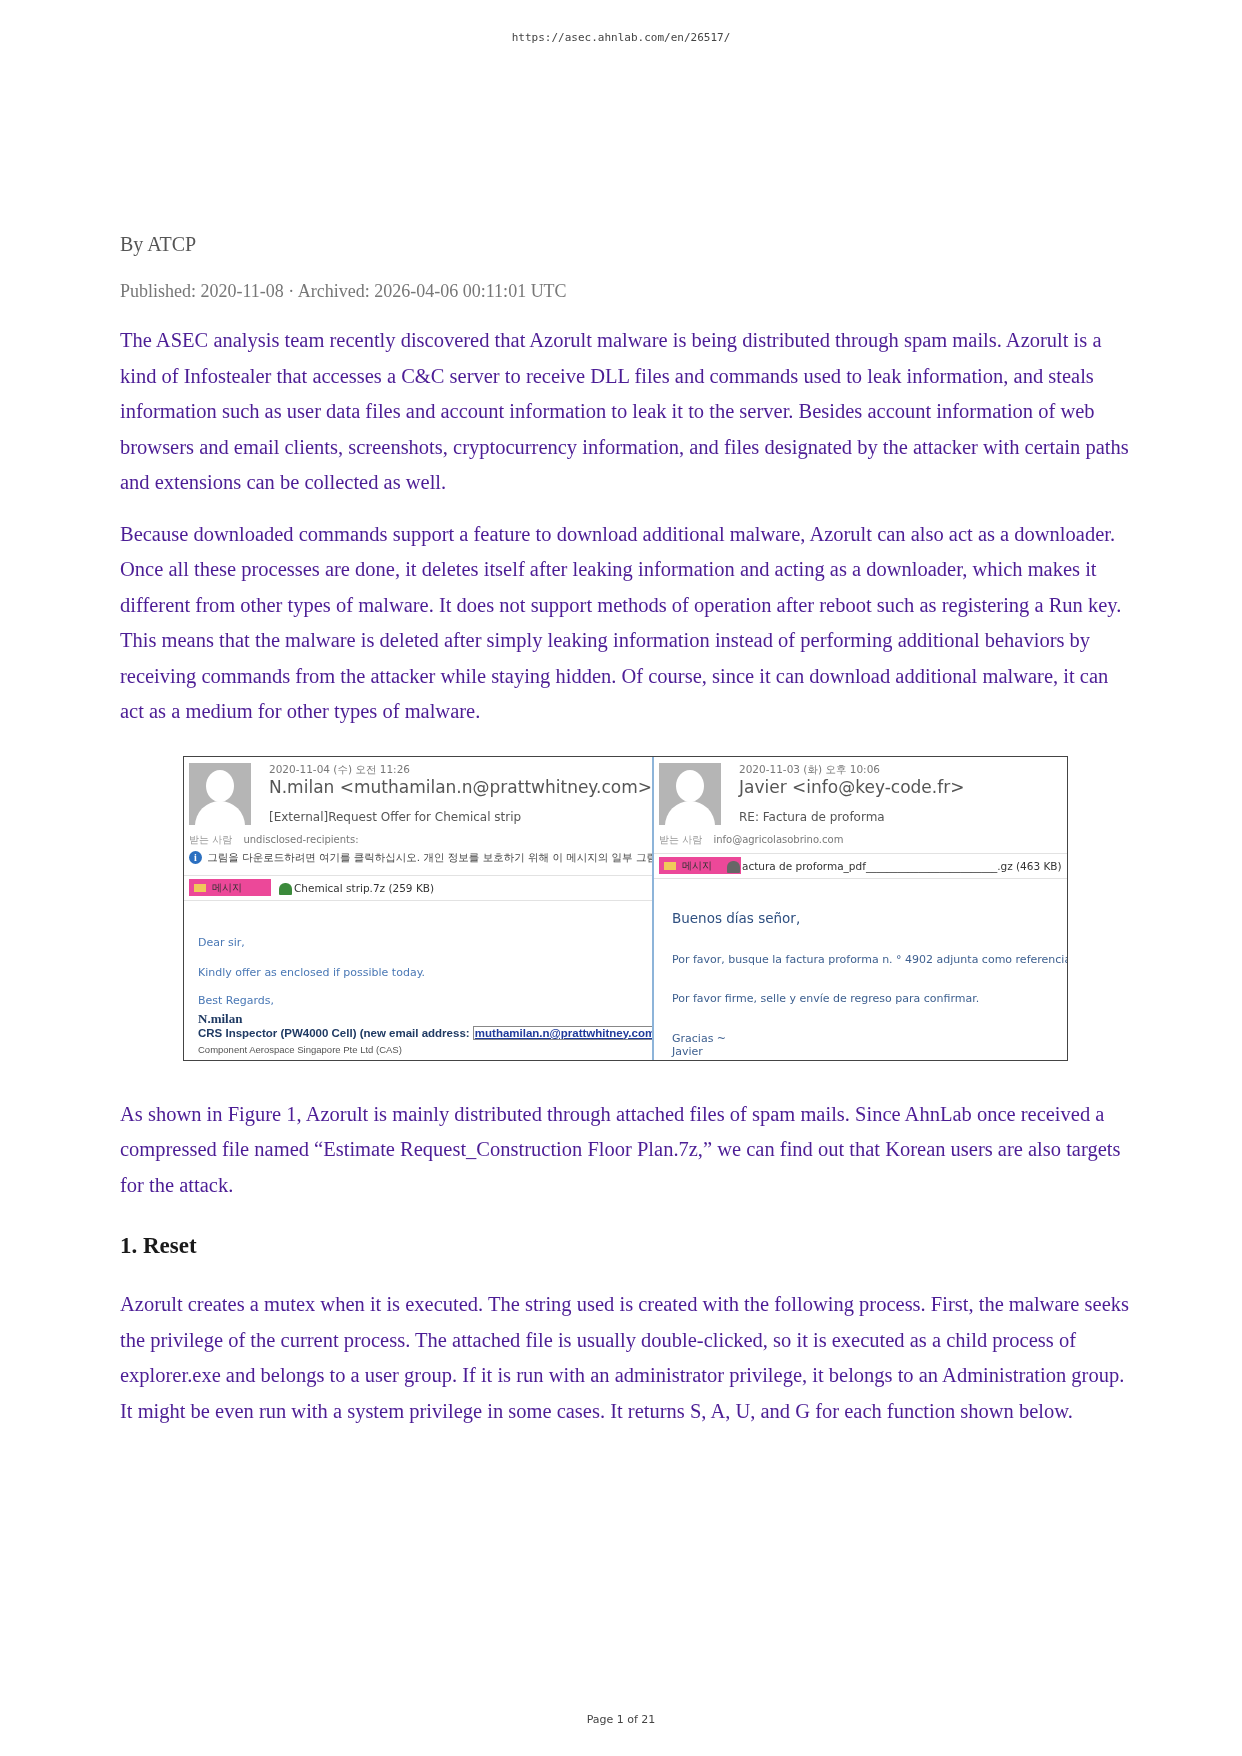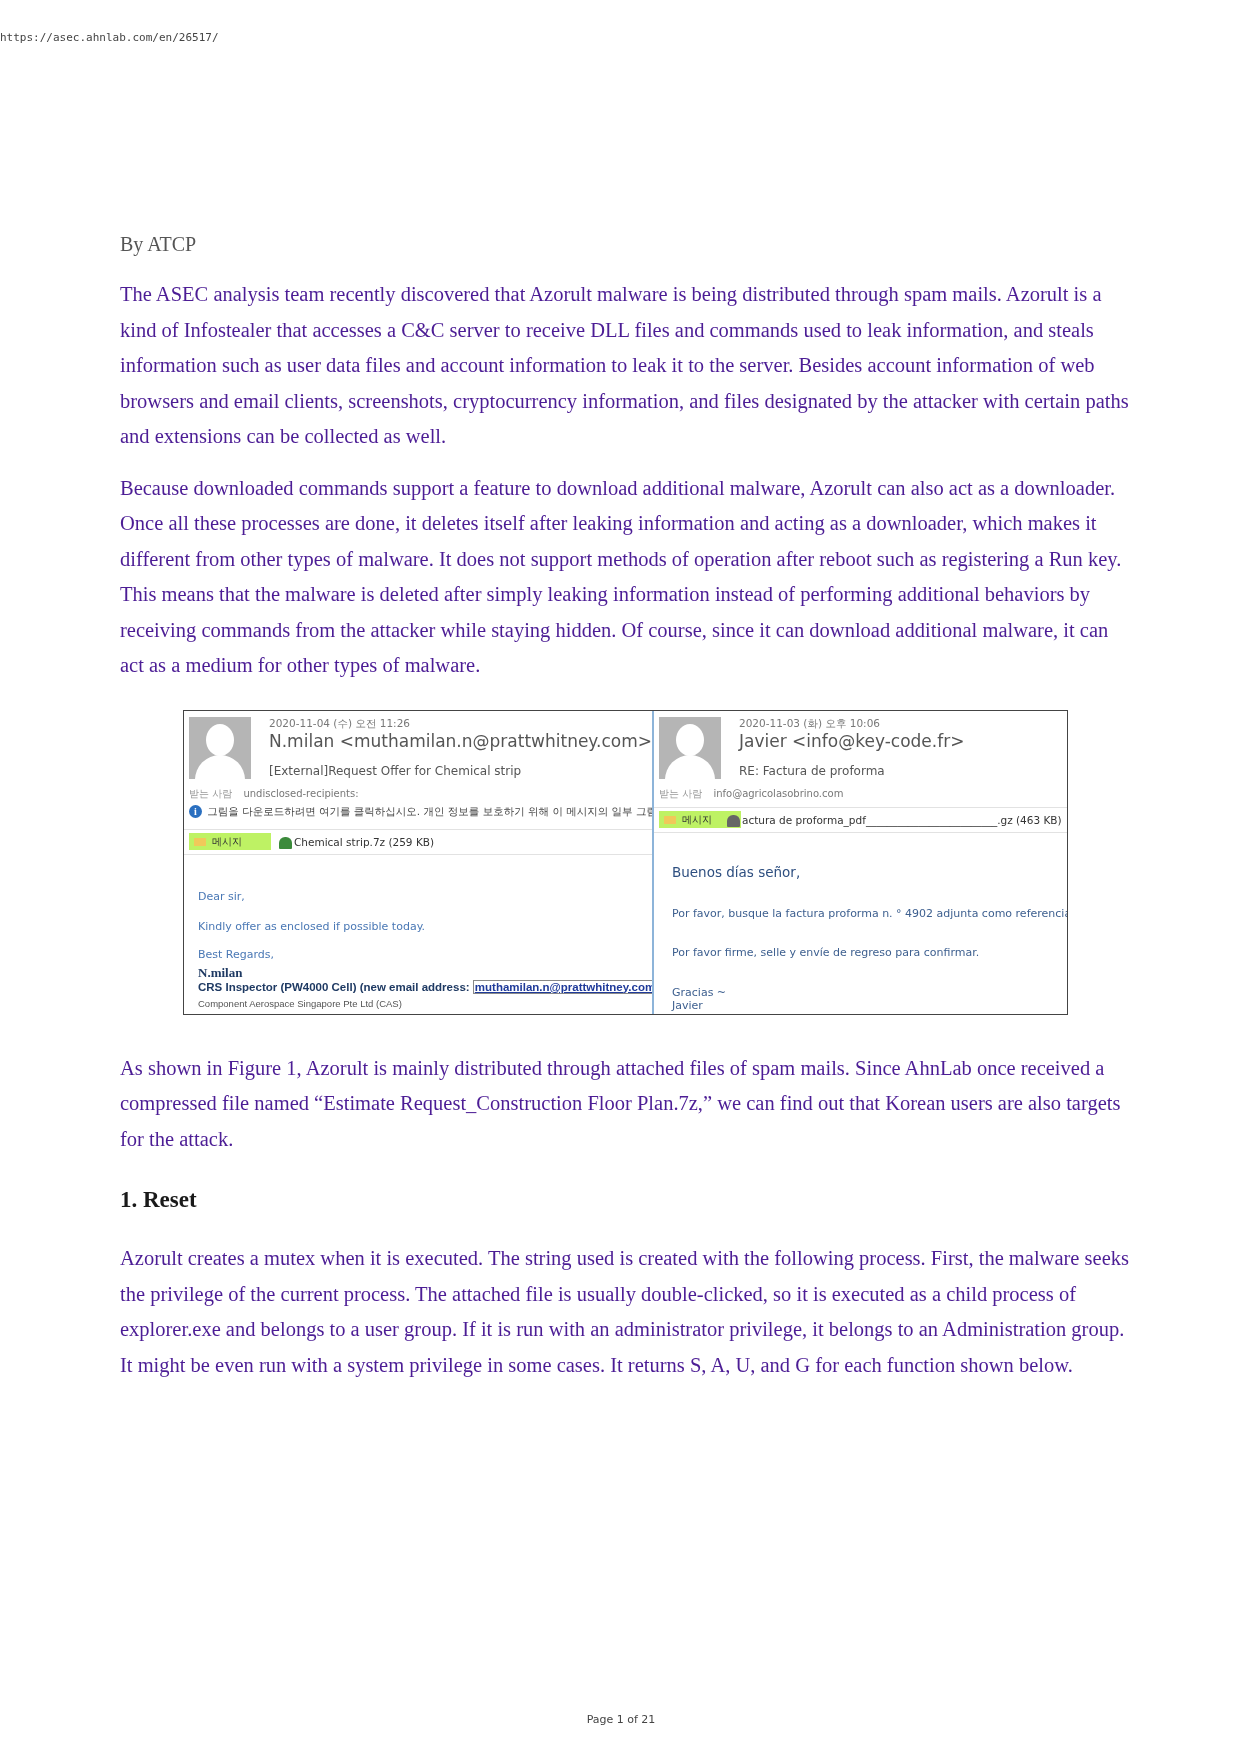--- a/index.html
+++ b/index.html
@@ -1,17 +1,17 @@
 <!DOCTYPE html>
 <html><head>
 <meta charset="utf-8">
 <style>
   html, body { margin: 0; padding: 0; background: #fff; }
   body { width: 1242px; height: 1756px; position: relative; overflow: hidden; font-family: "Liberation Serif", serif; color: #222; }
-  .url { position: absolute; top: 31px; left: 0; width: 1242px; font-family: "DejaVu Sans Mono", monospace; font-size: 11px; color: #444; }
+  .url { position: absolute; top: 31px; left: 0; width: 1242px; text-align: center; font-family: "DejaVu Sans Mono", monospace; font-size: 11px; color: #444; }
   .content { position: absolute; left: 120px; top: 205px; width: 1010px; }
   h1 { font-family: "Liberation Serif", serif; font-weight: bold; font-size: 35px; line-height: 56px; margin: 0; color: #1a1a1a; letter-spacing: -0.2px; }
   .byline { font-size: 20px; color: #555; margin-top: 24px; line-height: 30px; }
   .meta { font-size: 18px; color: #777; margin-top: 18px; line-height: 28px; }
   p { font-size: 20.5px; line-height: 35.5px; margin: 16px 0 0 0; color: #4c1d95; }
   p.first { margin-top: 18px; }
   h2 { font-size: 23px; font-weight: bold; margin: 26px 0 0 0; line-height: 34px; color: #1a1a1a; }
 
   .figure { position: relative; margin: 26px 0 0 63px; width: 885px; height: 305px; border: 1.5px solid #444; box-sizing: border-box; display: flex; background: #fff; font-family: "DejaVu Sans", sans-serif; }
   .mail { position: relative; height: 100%; box-sizing: border-box; overflow: hidden; }
@@ -21,21 +21,21 @@
   .avatar .head { position: absolute; left: 17px; top: 7px; width: 28px; height: 32px; background: #fff; border-radius: 50%; }
   .avatar .body { position: absolute; left: 6px; top: 38px; width: 50px; height: 40px; background: #fff; border-radius: 25px 25px 0 0; }
   .m-date { position: absolute; left: 85px; top: 6px; font-size: 10.5px; color: #777; }
   .m-from { position: absolute; left: 85px; top: 20px; font-size: 17px; color: #555; white-space: nowrap; }
   .m-subject { position: absolute; left: 85px; top: 53px; font-size: 12px; color: #555; white-space: nowrap; }
   .m-to { position: absolute; left: 5px; top: 76px; font-size: 10px; color: #777; white-space: nowrap; }
   .m-to .lbl { color: #999; margin-right: 8px; }
   .m-info { position: absolute; left: 5px; top: 94px; font-size: 10.5px; color: #444; white-space: nowrap; }
   .m-info .i { display: inline-block; width: 13px; height: 13px; border-radius: 50%; background: #2a6fc0; color: #fff; font-size: 10px; text-align: center; line-height: 13px; font-weight: bold; margin-right: 2px; font-family: "Liberation Serif", serif; }
   .m-attach-row { position: absolute; left: 0; right: 0; border-top: 1px solid #e2e2e2; border-bottom: 1px solid #e2e2e2; height: 24px; }
-  .m-msg-tab { position: absolute; left: 5px; top: 3px; width: 82px; height: 17px; background: #bef264; font-size: 10px; color: #333; line-height: 17px; }
+  .m-msg-tab { position: absolute; left: 5px; top: 3px; width: 82px; height: 17px; background: #ec4899; font-size: 10px; color: #333; line-height: 17px; }
   .m-msg-tab .env { display: inline-block; width: 12px; height: 8px; background: #f0c95a; margin: 0 6px 0 5px; vertical-align: middle; }
   .m-file { position: absolute; left: 95px; top: 4px; font-size: 10.5px; color: #333; white-space: nowrap; line-height: 16px; }
   .m-file .zip { display: inline-block; width: 13px; height: 12px; background: #3b8a3b; border-radius: 6px 6px 1px 1px; vertical-align: middle; margin-right: 2px; }
   .m-file .zip.grey { background: #666; }
   .m-body-blue { position: absolute; left: 14px; font-size: 11px; color: #4a78b5; white-space: nowrap; }
   .sig-name { position: absolute; left: 14px; top: 254px; font-family: "Liberation Serif", serif; font-weight: bold; font-size: 13px; color: #1f3a63; }
   .sig-title { position: absolute; left: 14px; top: 270px; font-family: "Liberation Sans", sans-serif; font-weight: bold; font-size: 11.5px; color: #1f3a63; white-space: nowrap; }
   .sig-title a { color: #1f3a9a; text-decoration: underline; border: 1px solid #888; padding: 0 1px; }
   .sig-co { position: absolute; left: 14px; top: 287px; font-family: "Liberation Sans", sans-serif; font-size: 9.5px; color: #555; white-space: nowrap; }
   .r-body { position: absolute; left: 18px; font-size: 11px; color: #3d5f8f; white-space: nowrap; }
@@ -43,20 +43,21 @@
 
   .footer { position: absolute; top: 1713px; left: 0; width: 1242px; text-align: center; font-family: "DejaVu Sans", sans-serif; font-size: 11px; color: #444; }
 </style>
 </head>
 <body>
 
 <div class="url">https://asec.ahnlab.com/en/26517/</div>
 
 <div class="content">
   <div class="byline">By ATCP</div>
+  <div class="meta">Published: 2020-11-08 · Archived: 2026-04-06 00:11:01 UTC</div>
 
   <p class="first">The ASEC analysis team recently discovered that Azorult malware is being distributed through spam mails. Azorult is a kind of Infostealer that accesses a C&amp;C server to receive DLL files and commands used to leak information, and steals information such as user data files and account information to leak it to the server. Besides account information of web browsers and email clients, screenshots, cryptocurrency information, and files designated by the attacker with certain paths and extensions can be collected as well.</p>
   <p>Because downloaded commands support a feature to download additional malware, Azorult can also act as a downloader. Once all these processes are done, it deletes itself after leaking information and acting as a downloader, which makes it different from other types of malware. It does not support methods of operation after reboot such as registering a Run key. This means that the malware is deleted after simply leaking information instead of performing additional behaviors by receiving commands from the attacker while staying hidden. Of course, since it can download additional malware, it can act as a medium for other types of malware.</p>
 
   <div class="figure">
 
     <div class="mail left">
       <div class="avatar">
           <div class="head"></div>
           <div class="body"></div>

